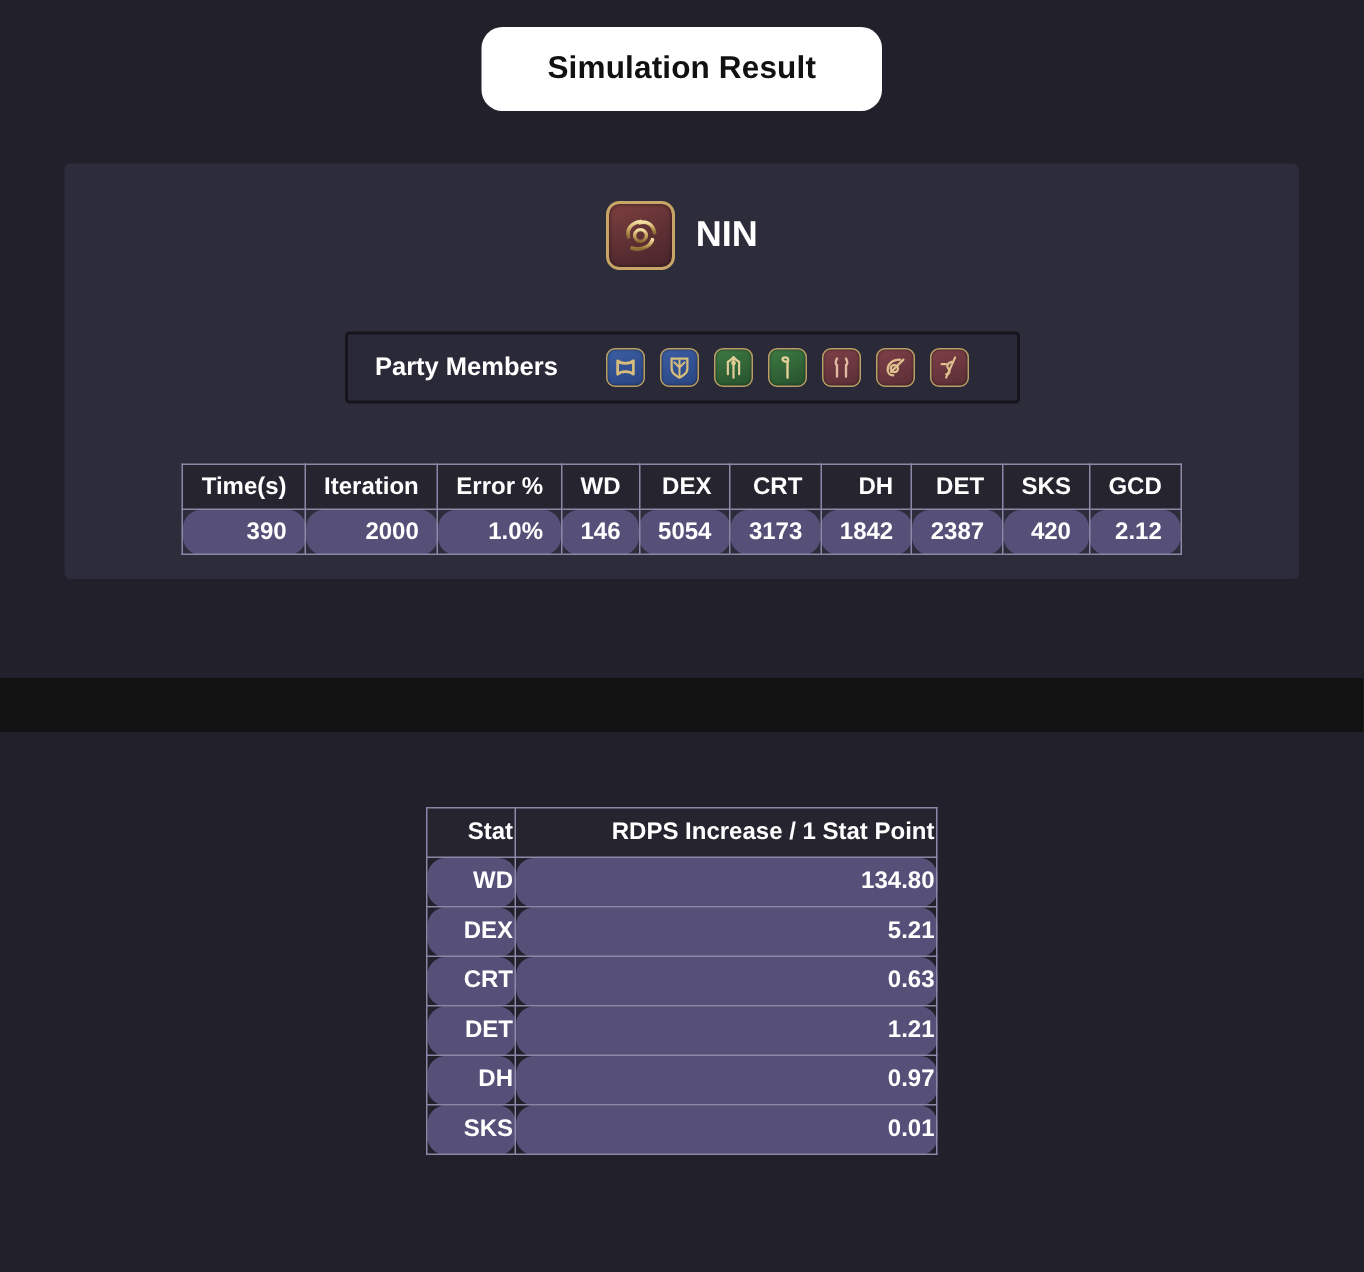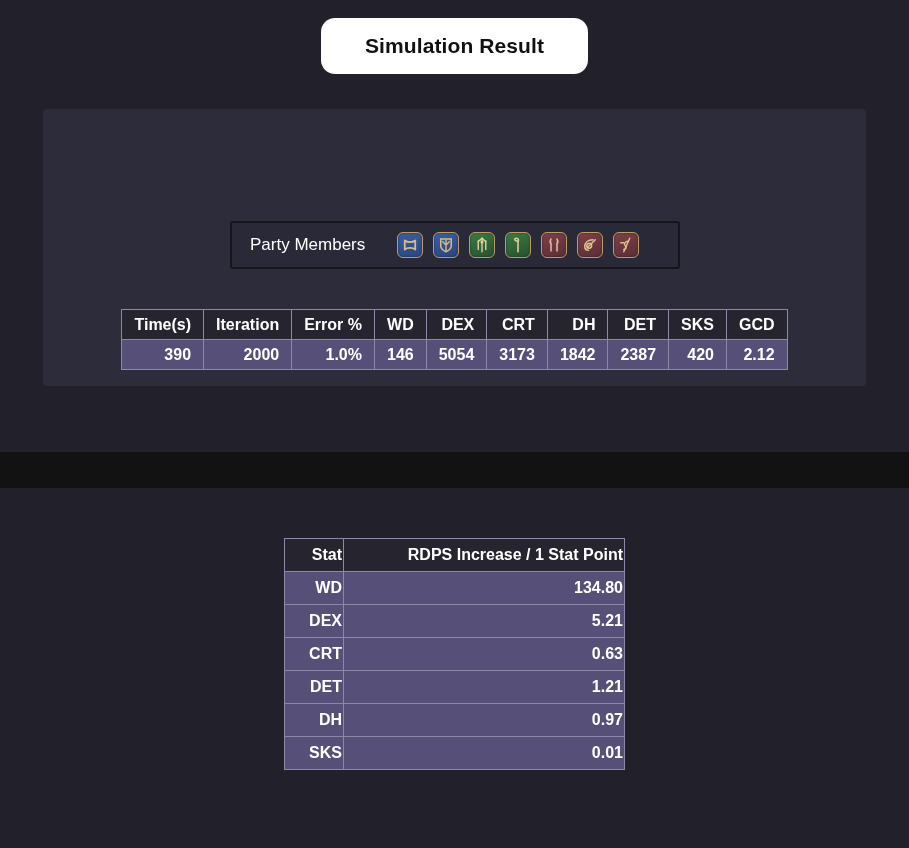--- a/index.html
+++ b/index.html
@@ -89,21 +89,21 @@
     border: 2px solid #16151c;
     border-radius: 3px;
     display: flex;
     align-items: center;
     box-sizing: border-box;
     padding: 0 10px;
   }
   #party-label {
     color: #ffffff;
     font-size: 17px;
-    font-weight: normal;
+    font-weight: bold;
     margin-right: 32px;
     margin-left: 8px;
     white-space: nowrap;
     text-align: center;
   }
   .party-icons {
     display: flex;
     gap: 10px;
     align-items: center;
   }
@@ -140,20 +140,21 @@
     border: 1px solid #8c88a8;
     text-align: right;
     font-weight: bold;
     color: #ffffff;
   }
   table.grid th {
     background: #26252f;
   }
   table.grid td {
     background: #565079;
+    border-radius: 12px;
   }
 
   #stats-table th, #stats-table td {
     font-size: 16px;
     height: 29px;
     padding: 0 12px;
   }
 
   
   #dark-band {
@@ -191,20 +192,40 @@
 </style>
 </head>
 <body>
 
 <div class="pill-wrap">
   <div class="pill" id="sim-result-pill">Simulation Result</div>
 </div>
 
 <div id="sim-card">
 
+  <div class="job-row">
+    <div class="job-icon">
+      <svg width="30" height="30" viewBox="0 0 32 32" aria-hidden="true">
+        <defs>
+          <linearGradient id="gold" x1="0" y1="0" x2="0" y2="1">
+            <stop offset="0%" stop-color="#f3dfa6"></stop>
+            <stop offset="50%" stop-color="#caa85f"></stop>
+            <stop offset="100%" stop-color="#8d6c34"></stop>
+          </linearGradient>
+        </defs>
+        <g fill="none" stroke="url(#gold)" stroke-width="2.6" stroke-linecap="round">
+          <path d="M16 6 C 9 7, 6 12, 7.5 17"></path>
+          <path d="M26 14 C 25 8, 20 5.5, 15.5 7"></path>
+          <path d="M10 25 C 16 27, 23 24, 24.5 19"></path>
+        </g>
+        <circle cx="16" cy="16" r="4.2" fill="none" stroke="url(#gold)" stroke-width="2.4"></circle>
+      </svg>
+    </div>
+    <div class="job-name">NIN</div>
+  </div>
 
   <div id="party-box">
     <div id="party-label">Party Members</div>
     <div class="party-icons">
 
       <div class="p-icon blue">
         <svg width="18" height="18" viewBox="0 0 24 24" aria-hidden="true">
           <path d="M5 6 C8 9, 16 9, 19 6 L19 18 C16 15, 8 15, 5 18 Z" fill="none" stroke="#d8bd7c" stroke-width="2.4" stroke-linejoin="round"></path>
         </svg>
       </div>

